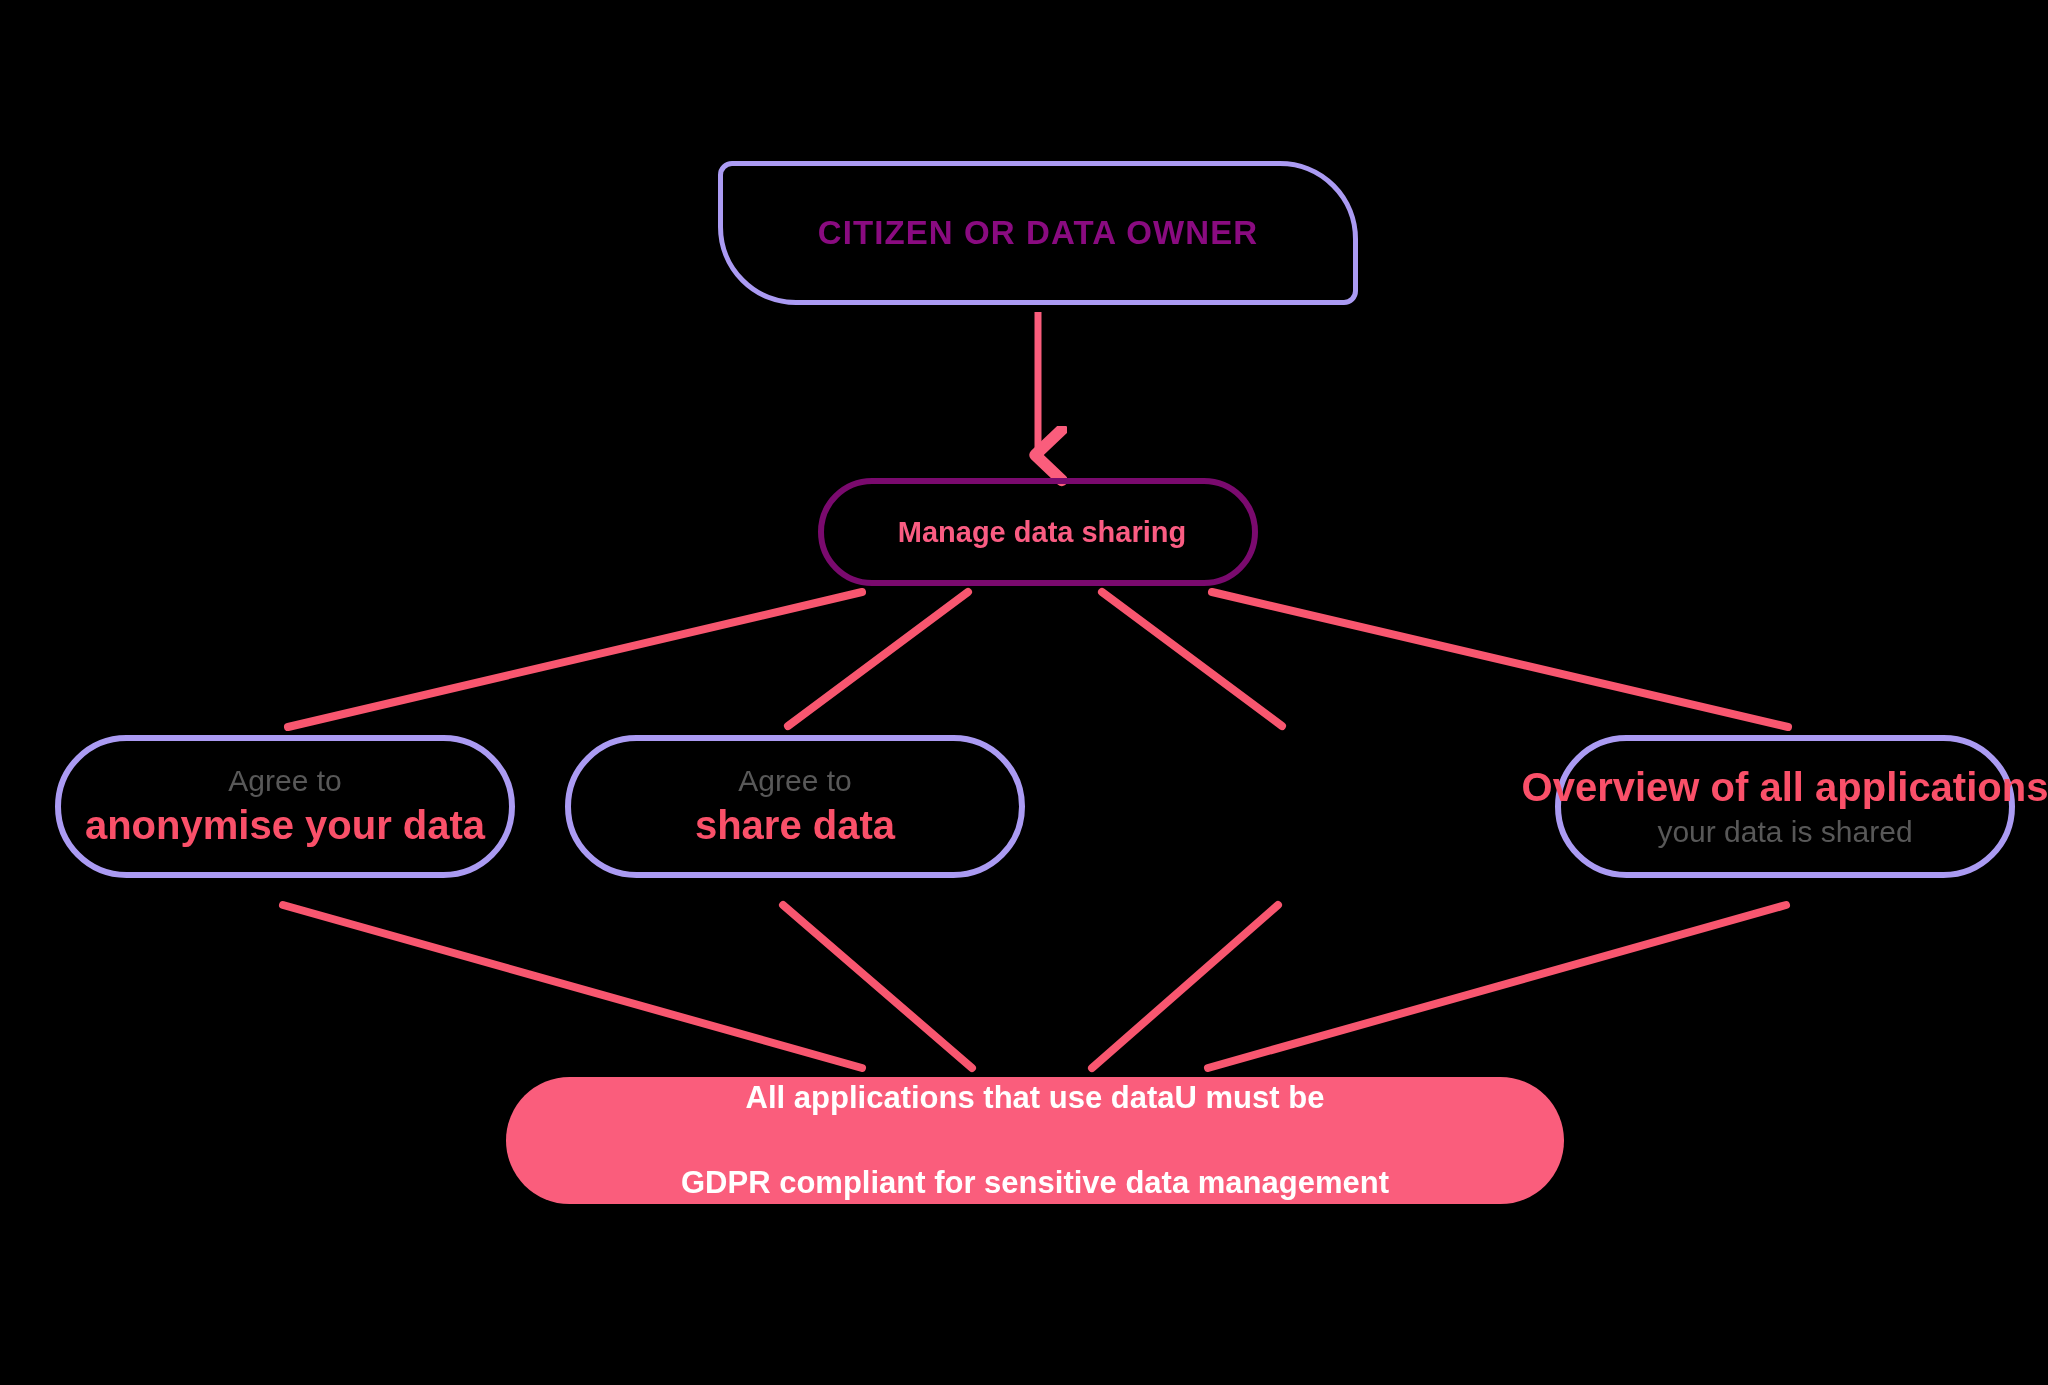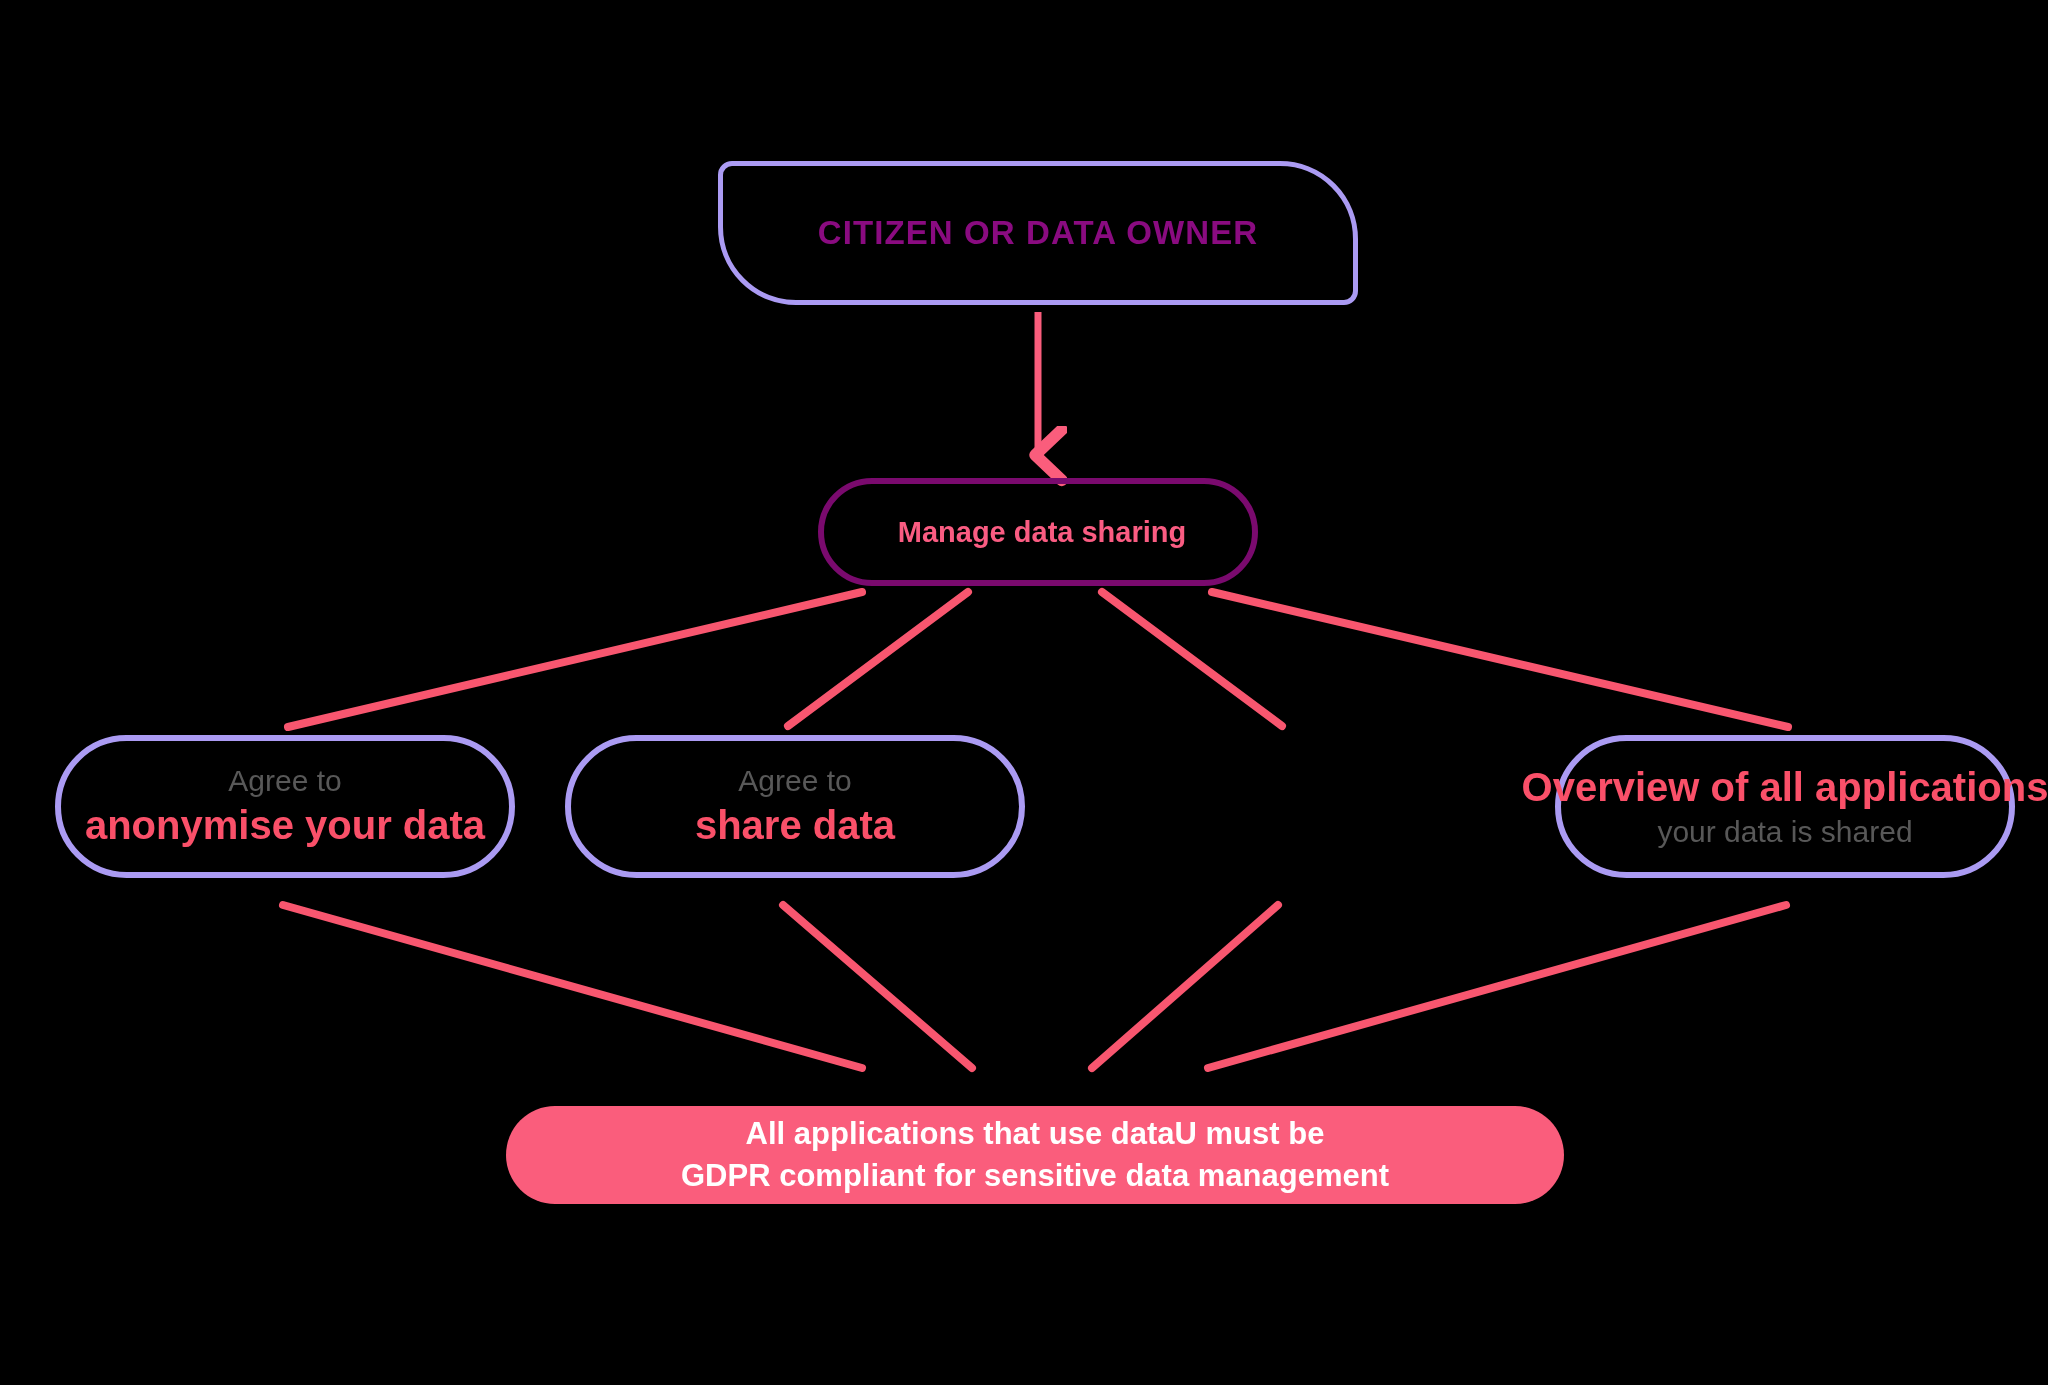--- a/index.html
+++ b/index.html
@@ -105,30 +105,29 @@
     font-weight: 700;
     white-space: nowrap;
   }
 
   
   .banner {
     position: absolute;
     left: 506px;
     top: 1077px;
     width: 1058px;
-    height: 98px;
+    height: 127px;
     background: #fa5d7c;
     border-radius: 68px;
     display: flex;
     flex-direction: column;
     align-items: center;
-    justify-content: center;
+    justify-content: space-between;
     text-align: center;
     line-height: 1.34;
-    margin-top: 29px;
   }
   .banner-line {
     color: #ffffff;
     font-size: 31px;
     font-weight: 700;
     white-space: nowrap;
   }
 </style>
 </head>
 <body>

